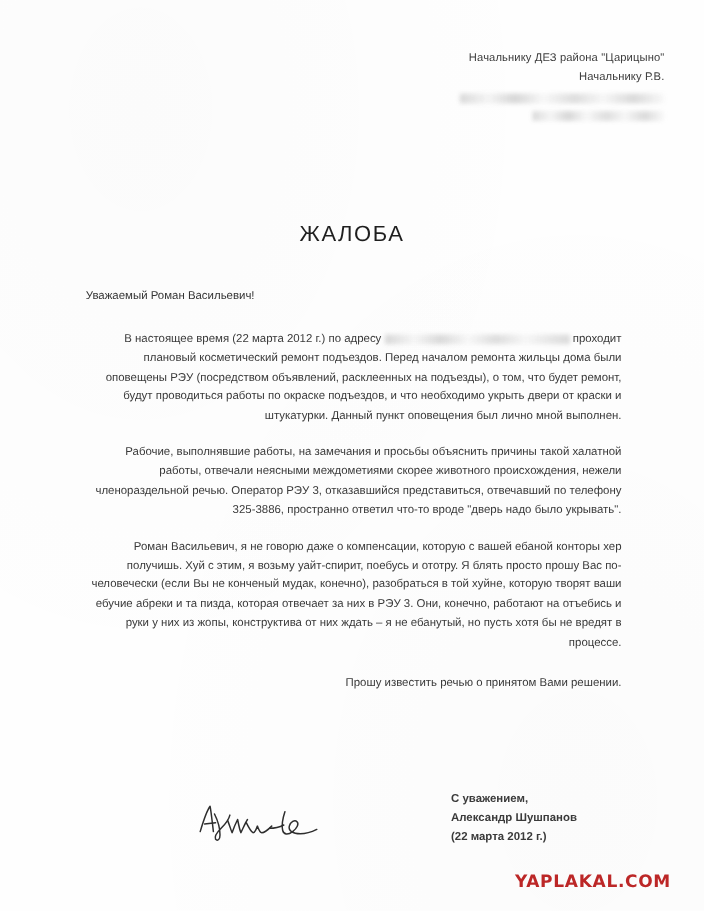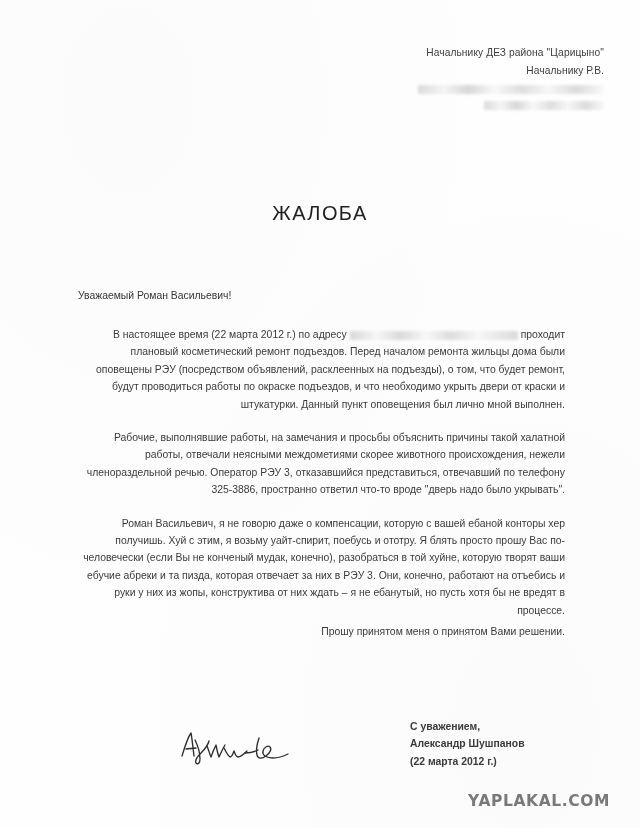--- a/index.html
+++ b/index.html
@@ -87,30 +87,29 @@
     position: absolute;
     left: 78px;
     top: 262px;
     width: 487px;
   }
   .greeting {
     font-size: 10.4px;
     line-height: 16px;
     margin-bottom: 22px;
     color: #353535;
-    margin-top: 26px;
   }
   .para {
     font-size: 10.4px;
     line-height: 17.4px;
     margin: 0 0 16px 0;
     text-align: right;
     color: #3a3a3a;
   }
-  .para.gap-big { margin-bottom: 4px; }
+  .para.gap-big { margin-bottom: 20px; }
 
   
   .redacted-inline {
     display: inline-block;
     vertical-align: middle;
     width: 168px;
     height: 9px;
     margin: 0 3px -1px 3px;
     border-radius: 1px;
     background: linear-gradient(90deg,
@@ -145,21 +144,21 @@
   .signature svg { display: block; width: 120px; height: 44px; }
 
   
   .watermark {
     position: absolute;
     right: 30px;
     bottom: 18px;
     font-size: 15.5px;
     font-weight: bold;
     letter-spacing: 0.6px;
-    color: #737373;
+    color: #b91c1c;
     font-family: "DejaVu Sans", "Liberation Sans", sans-serif;
     opacity: 0.95;
   }
 </style>
 </head>
 <body>
 
 <div class="page">
 
   <div class="scan-noise"></div>
@@ -177,21 +176,21 @@
 
     <div class="greeting">Уважаемый Роман Васильевич!</div>
 
     <p class="para"><span>В настоящее время (22 марта 2012 г.) по адресу</span><span class="redacted-inline"></span><span>проходит плановый косметический ремонт подъездов. Перед началом ремонта жильцы дома были оповещены РЭУ (посредством объявлений, расклеенных на подъезды), о том, что будет ремонт, будут проводиться работы по окраске подъездов, и что необходимо укрыть двери от краски и штукатурки. Данный пункт оповещения был лично мной выполнен.</span></p>
 
 
     <p class="para">Рабочие, выполнявшие работы, на замечания и просьбы объяснить причины такой халатной работы, отвечали неясными междометиями скорее животного происхождения, нежели членораздельной речью. Оператор РЭУ 3, отказавшийся представиться, отвечавший по телефону 325-3886, пространно ответил что-то вроде "дверь надо было укрывать".</p>
 
     <p class="para gap-big">Роман Васильевич, я не говорю даже о компенсации, которую с вашей ебаной конторы хер получишь. Хуй с этим, я возьму уайт-спирит, поебусь и ототру. Я блять просто прошу Вас по-человечески (если Вы не конченый мудак, конечно), разобраться в той хуйне, которую творят ваши ебучие абреки и та пизда, которая отвечает за них в РЭУ 3. Они, конечно, работают на отъебись и руки у них из жопы, конструктива от них ждать – я не ебанутый, но пусть хотя бы не вредят в процессе.</p>
 
-    <p class="para">Прошу принятом меня о принятом Вами решении.</p>
+    <p class="para">Прошу известить речью о принятом Вами решении.</p>
 
   </div>
 
   <div class="signature">
     <svg viewBox="0 0 120 44" xmlns="http://www.w3.org/2000/svg" aria-hidden="true">
       <g fill="none" stroke="#2e2e2e" stroke-width="1.35" stroke-linecap="round" stroke-linejoin="round">
         <path d="M6 30 C 9 20, 12 11, 15 7 C 16 12, 17 22, 18 30"></path>
         <path d="M10 23 L 20 22"></path>
         <path d="M19 14 C 22 20, 24 27, 24 33 C 24 37, 22 39, 20 37 C 19 35, 21 31, 25 27 C 29 23, 32 19, 33 15"></path>
         <path d="M31 20 C 33 25, 34 29, 35 31 C 36 28, 38 23, 40 19 C 41 24, 42 29, 43 31 C 45 27, 47 22, 49 19"></path>

